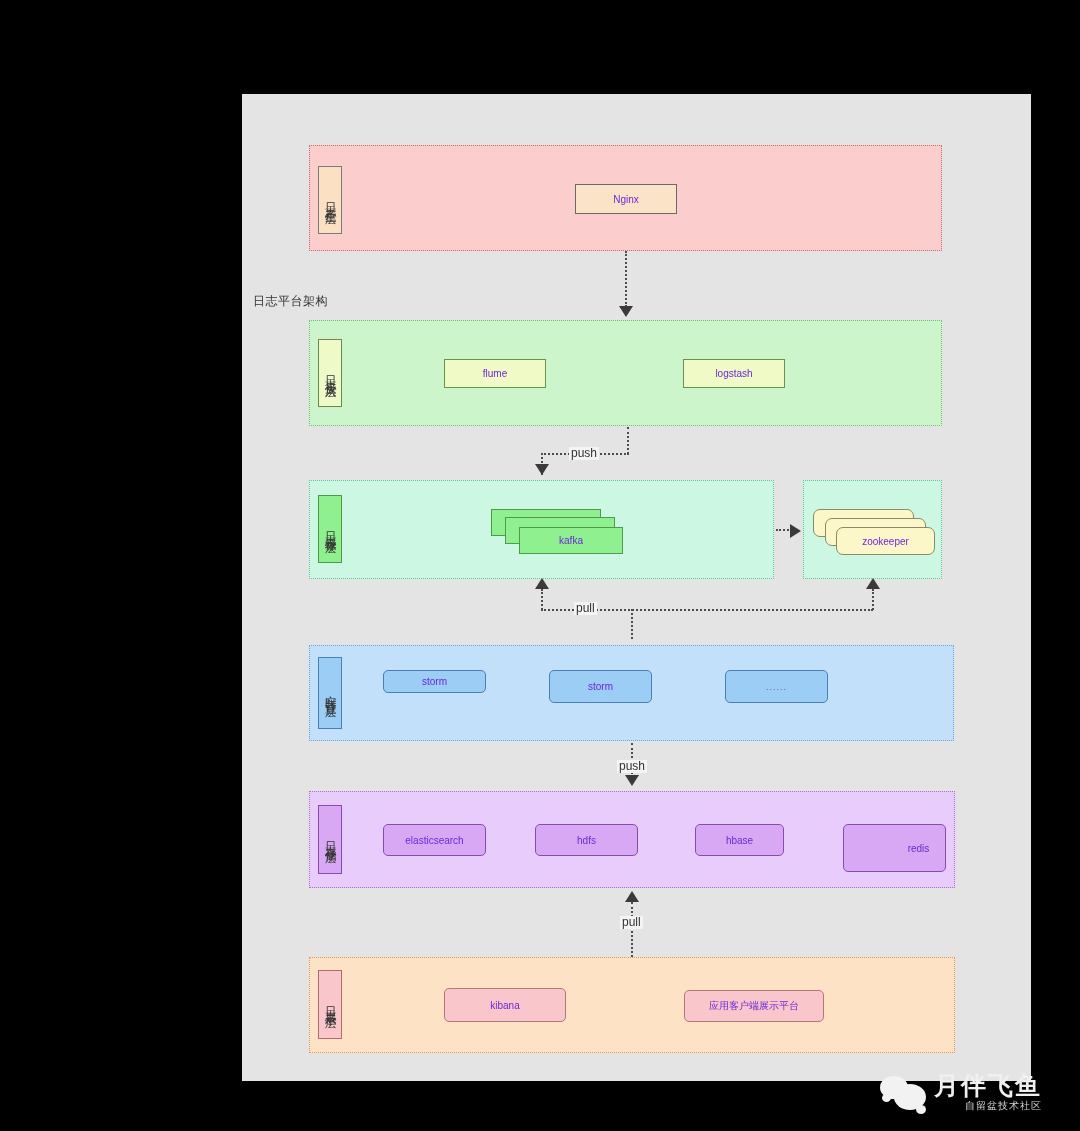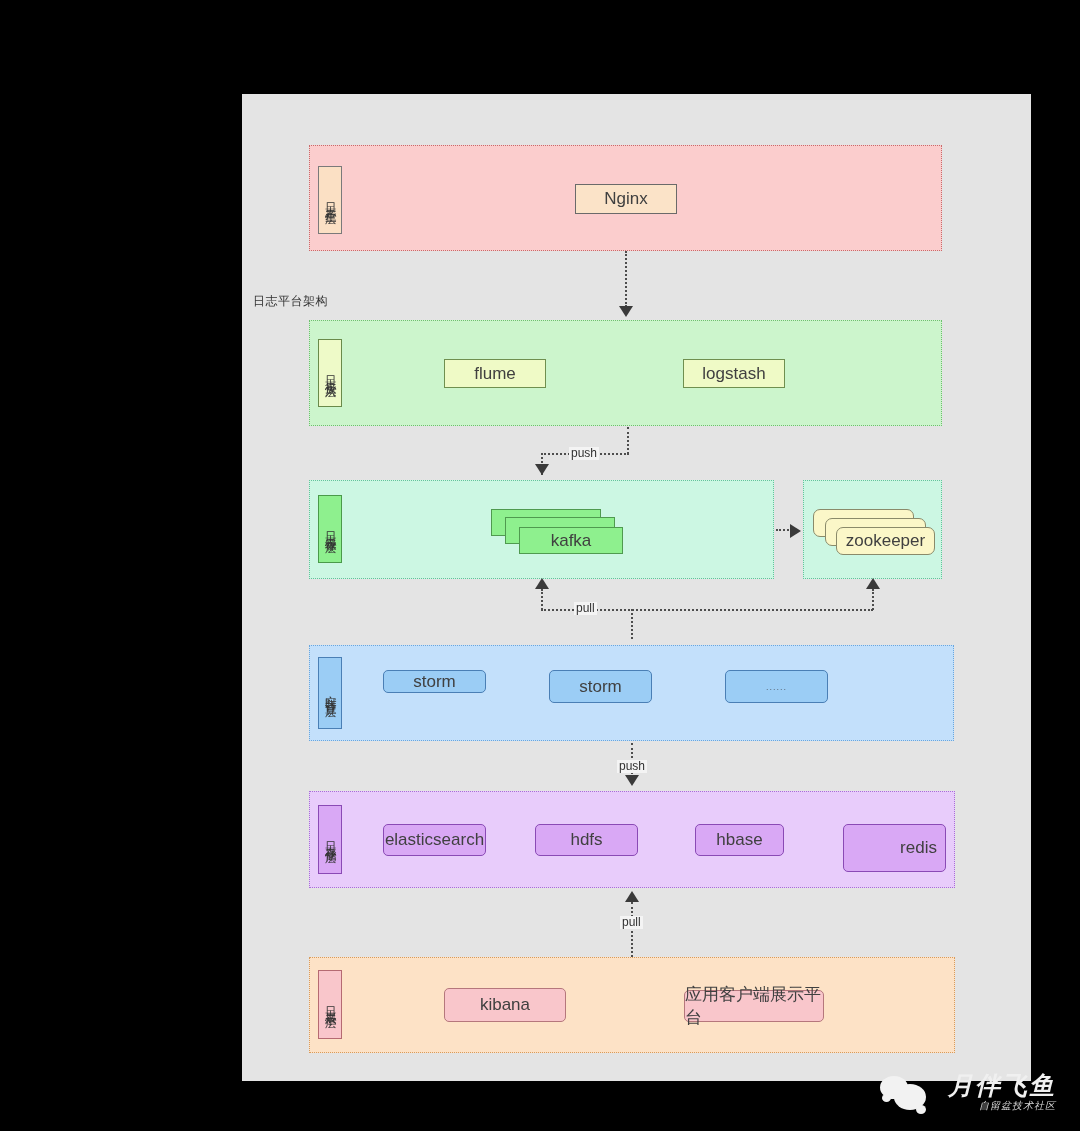--- a/index.html
+++ b/index.html
@@ -27,21 +27,21 @@
         letter-spacing:3px;line-height:1;border:1px solid #6a6a6a;}
   .vcap-peach {background:#fbe0c4;border-color:#7a7a7a;}
   .vcap-ltgrn {background:#eefac8;border-color:#6a8a4a;}
   .vcap-grn   {background:#8ef08e;border-color:#4a9a4a;}
   .vcap-blue  {background:#9bcdf5;border-color:#4a7fb5;}
   .vcap-purple{background:#d9a8f5;border-color:#8a4ab5;}
   .vcap-pink  {background:#f9c6cb;border-color:#b56a72;}
 
   
   .node{position:absolute;box-sizing:border-box;display:flex;align-items:center;justify-content:center;
-        font-size:17px;color:#404040;border:1px solid #6a6a6a;}
+        font-size:10px;color:#6d28d9;border:1px solid #6a6a6a;}
   .n-peach {background:#fbe3c8;border-color:#6a6a6a;}
   .n-ltgrn {background:#effac6;border-color:#6f8f4f;}
   .n-green {background:#8ef08e;border-color:#4f9a4f;}
   .n-yellow{background:#fbf7c8;border-color:#8a8a6a;border-radius:7px;}
   .n-blue  {background:#9bcdf5;border-color:#4a7fb5;border-radius:5px;}
   .n-purple{background:#d9a8f5;border-color:#8a4ab5;border-radius:5px;}
   .n-pink  {background:#f9c6cb;border-color:#b5777c;border-radius:5px;}
   .ellipsis{font-size:9px;letter-spacing:1px;color:#5a6a7a;}
 
   
@@ -53,21 +53,21 @@
             border-right:7px solid transparent;border-bottom:11px solid #3a3a3a;}
   .arrow-right{position:absolute;width:0;height:0;border-top:7px solid transparent;
                border-bottom:7px solid transparent;border-left:11px solid #3a3a3a;}
   .edge-label{position:absolute;font-size:12px;color:#333;background:#f4f4f4;padding:0 2px;line-height:13px;}
 
   
   #watermark{position:absolute;left:880px;top:1062px;width:200px;height:60px;
              display:flex;align-items:center;}
   #wm-logo{position:relative;width:52px;height:40px;flex:0 0 52px;}
   #wm-logo .bub{position:absolute;background:#f2f2f2;border-radius:50%;}
-  #wm-text{margin-left:16px;color:#f0f0f0;font-style:italic;}
+  #wm-text{margin-left:2px;color:#f0f0f0;}
   #wm-title{font-size:25px;letter-spacing:2px;line-height:26px;font-weight:bold;}
   #wm-sub{font-size:10px;letter-spacing:1px;margin-top:1px;text-align:right;color:#d8d8d8;}
 </style>
 </head>
 <body>
 
 <div id="stage">
 
   <div id="canvas"></div>
 

